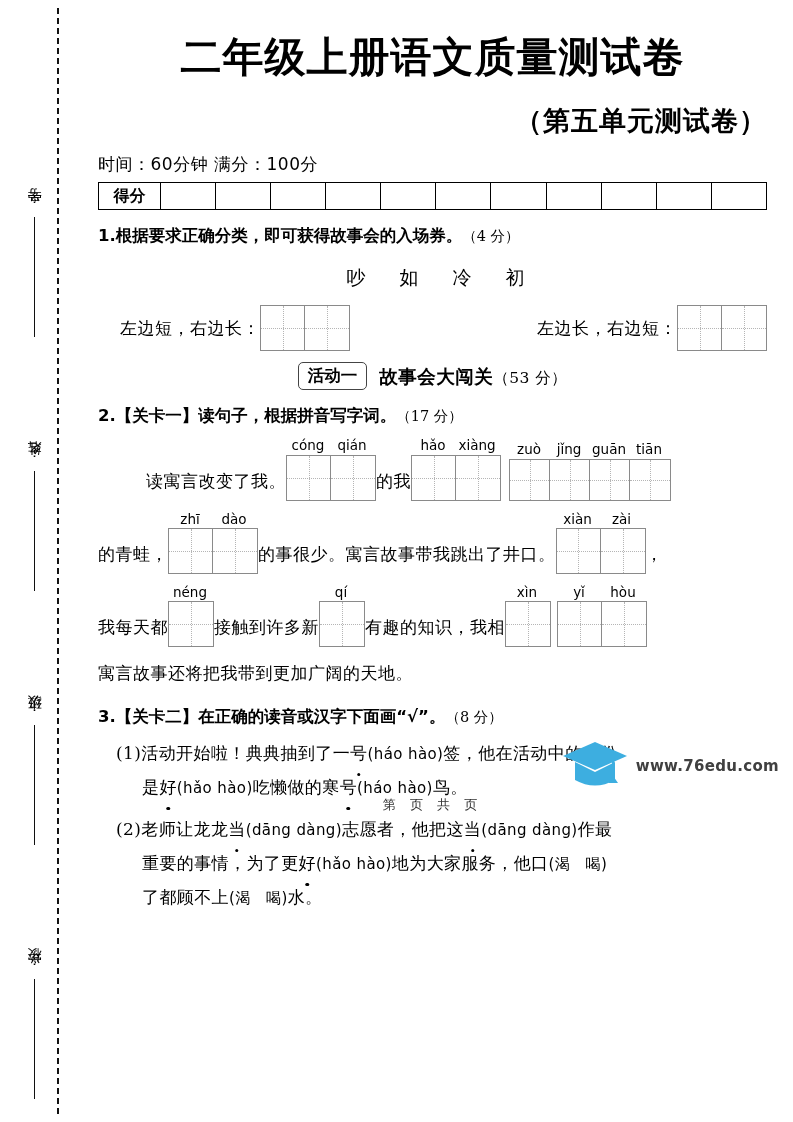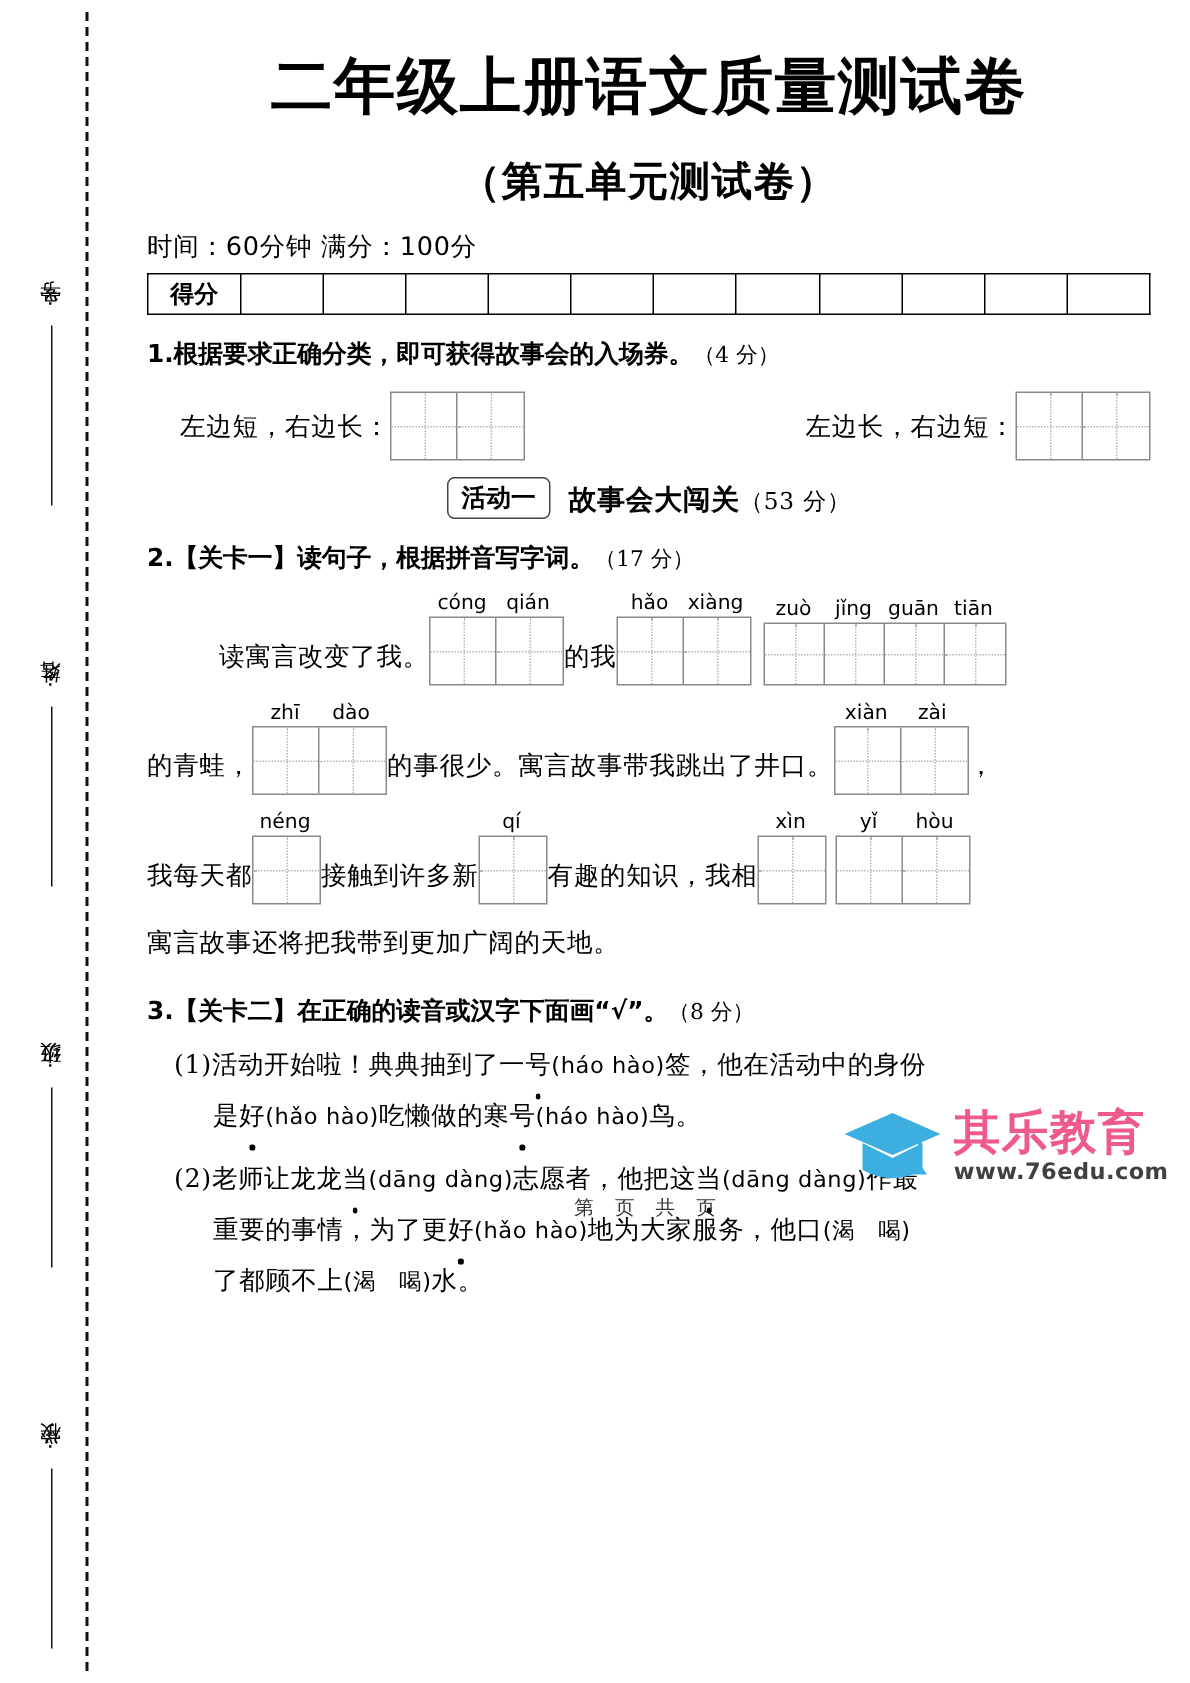--- a/index.html
+++ b/index.html
@@ -63,21 +63,21 @@
     font-size: 41px;
     text-align: center;
     letter-spacing: 1px;
     margin-top: 34px;
     line-height: 1.15;
   }
   .title-sub {
     font-family: Liberation Mono, monospace;
     font-weight: bold;
     font-size: 27px;
-    text-align: center;
+    text-align: right;
     letter-spacing: 1px;
     margin-top: 22px;
   }
 
   .meta-line {
     text-align: left;
     font-size: 17px;
     font-family: "DejaVu Sans", sans-serif;
     margin-top: 14px;
     padding-right: 2px;
@@ -350,20 +350,23 @@
       <td></td>
       <td></td>
     </tr>
   </tbody>
     </table>
 
   <div class="q">
     <span>1.根据要求正确分类，即可获得故事会的入场券。</span><span class="pts">（4 分）</span>
   </div>
 
+  <div class="chars-row">
+    <span>吵</span><span>如</span><span>冷</span><span>初</span>
+  </div>
 
   <div class="sort-row">
     <div class="sort-item">
       <span class="lbl">左边短，右边长：</span>
       <span class="tz">
         <span class="cell"></span>
         <span class="cell"></span>
       </span>
     </div>
     <div class="spacer-flex"></div>
@@ -522,20 +525,19 @@
   </div>
 
   <div class="logo">
     <svg width="66" height="52" viewBox="0 0 66 52">
       <polygon points="33,2 65,16 33,30 1,16" fill="#3daee0"></polygon>
       <path d="M13,22 L13,40 Q33,51 53,40 L53,22 L33,32 Z" fill="#3daee0"></path>
       <rect x="50" y="16" width="2.4" height="22" fill="#3daee0"></rect>
       <polygon points="51.2,36 56,43 46.4,43" fill="#3daee0"></polygon>
     </svg>
     <span class="logo-text-wrap">
-      <span class="logo-name">其乐教育</span>
       <span class="logo-url">www.76edu.com</span>
     </span>
   </div>
 
   <div class="footer">第 页 共 页</div>
 
 </div>
 
 </body></html>

